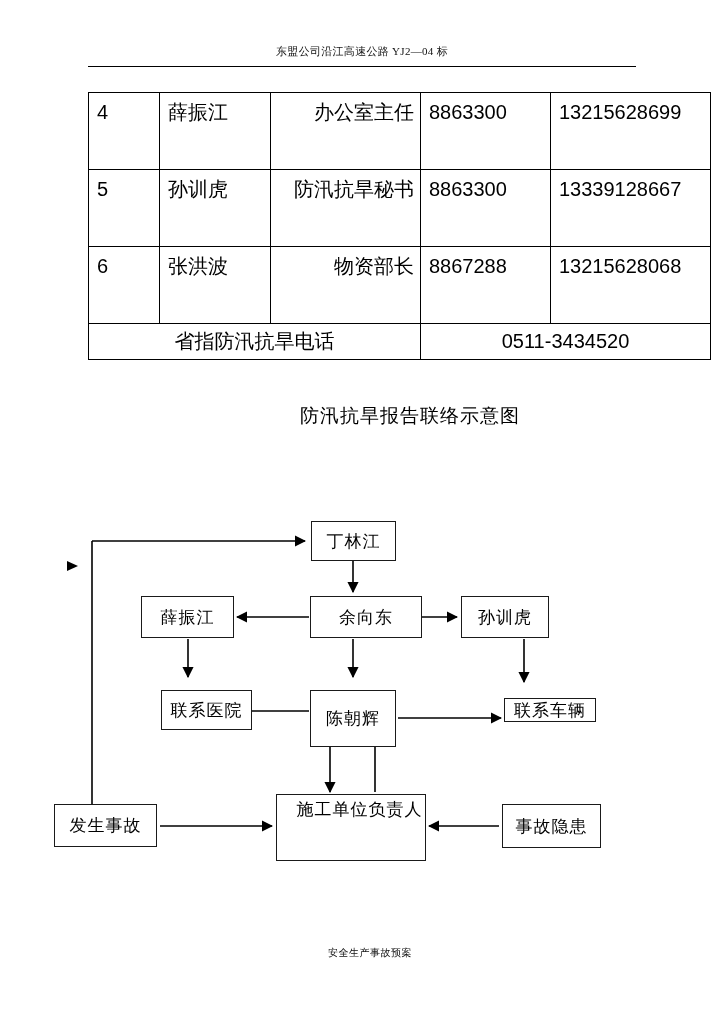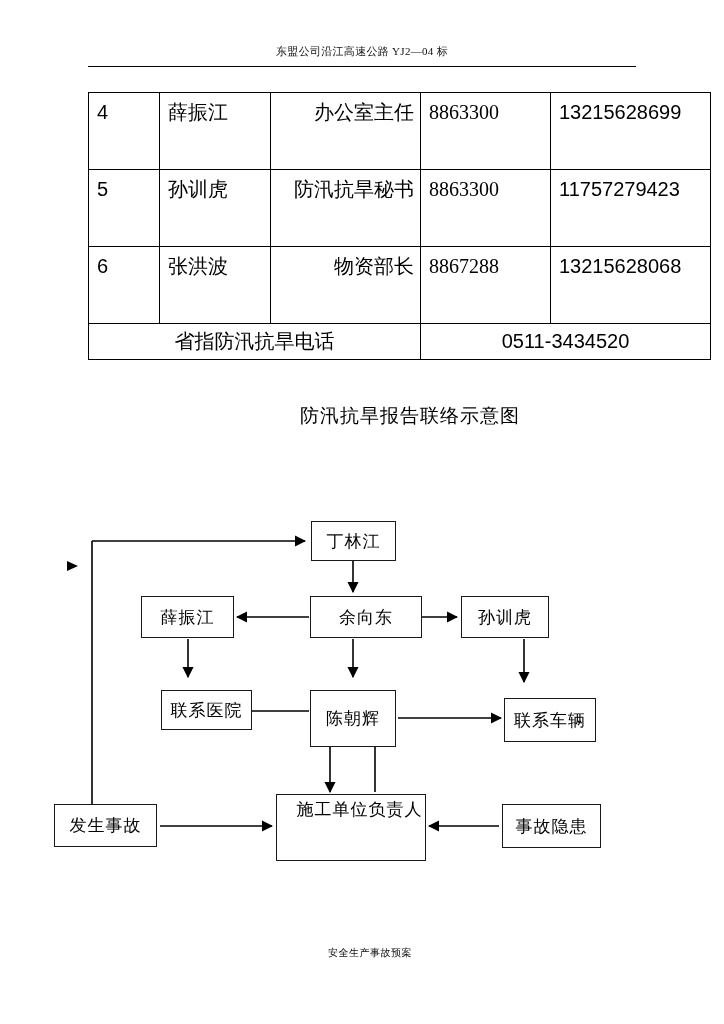--- a/index.html
+++ b/index.html
@@ -52,21 +52,21 @@
     font-family: "Liberation Sans", "DejaVu Sans", sans-serif;
     line-height: 1.35;
     padding: 6px 6px 6px 8px;
     vertical-align: top;
     word-break: break-all;
   }
   #contact-table tr.data-row td { height: 64px; }
   #contact-table td.c-idx   { width: 56px;  text-align: left; }
   #contact-table td.c-name  { width: 96px;  text-align: left; }
   #contact-table td.c-title { width: 135px; text-align: right; }
-  #contact-table td.c-tel   { width: 115px; text-align: left; font-family: Liberation Serif, serif; }
+  #contact-table td.c-tel   { width: 115px; text-align: left; }
   #contact-table td.c-mob   { width: 145px; text-align: left; }
   #contact-table tr.summary-row td {
     height: 26px;
     text-align: center;
     vertical-align: middle;
     padding: 4px 6px;
   }
 
   
   #diagram-title {
@@ -141,21 +141,21 @@
       <td class="c-name">薛振江</td>
       <td class="c-title">办公室主任</td>
       <td class="c-tel">8863300</td>
       <td class="c-mob">13215628699</td>
     </tr>
     <tr class="data-row">
       <td class="c-idx">5</td>
       <td class="c-name">孙训虎</td>
       <td class="c-title">防汛抗旱秘书</td>
       <td class="c-tel">8863300</td>
-      <td class="c-mob">11757279423</td>
+      <td class="c-mob">13339128667</td>
     </tr>
     <tr class="data-row">
       <td class="c-idx">6</td>
       <td class="c-name">张洪波</td>
       <td class="c-title">物资部长</td>
       <td class="c-tel">8867288</td>
       <td class="c-mob">13215628068</td>
     </tr>
     <tr class="summary-row">
       <td colspan="3">省指防汛抗旱电话</td>
@@ -222,21 +222,21 @@
   </div>
 
   <div class="node" style="left:161px; top:210px; width:91px; height:40px;">
     <span>联系医院</span>
   </div>
 
   <div class="node" style="left:310px; top:210px; width:86px; height:57px;">
     <span>陈朝辉</span>
   </div>
 
-  <div class="node" style="left:504px; top:218px; width:92px; height:44px;">
+  <div class="node" style="left:504px; top:218px; width:92px; height:24px;">
     <span>联系车辆</span>
   </div>
 
   <div class="node" style="left:54px; top:324px; width:103px; height:43px;">
     <span>发生事故</span>
   </div>
 
   <div class="node top-aligned" style="left:276px; top:314px; width:150px; height:67px;">
     <span>施工单位负责人</span>
   </div>

